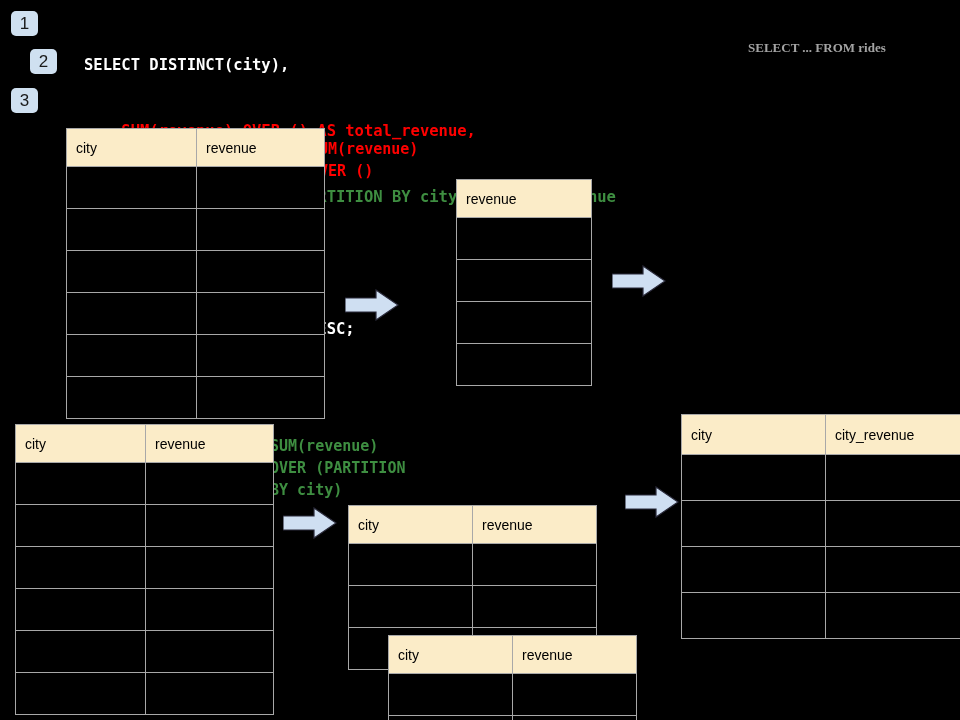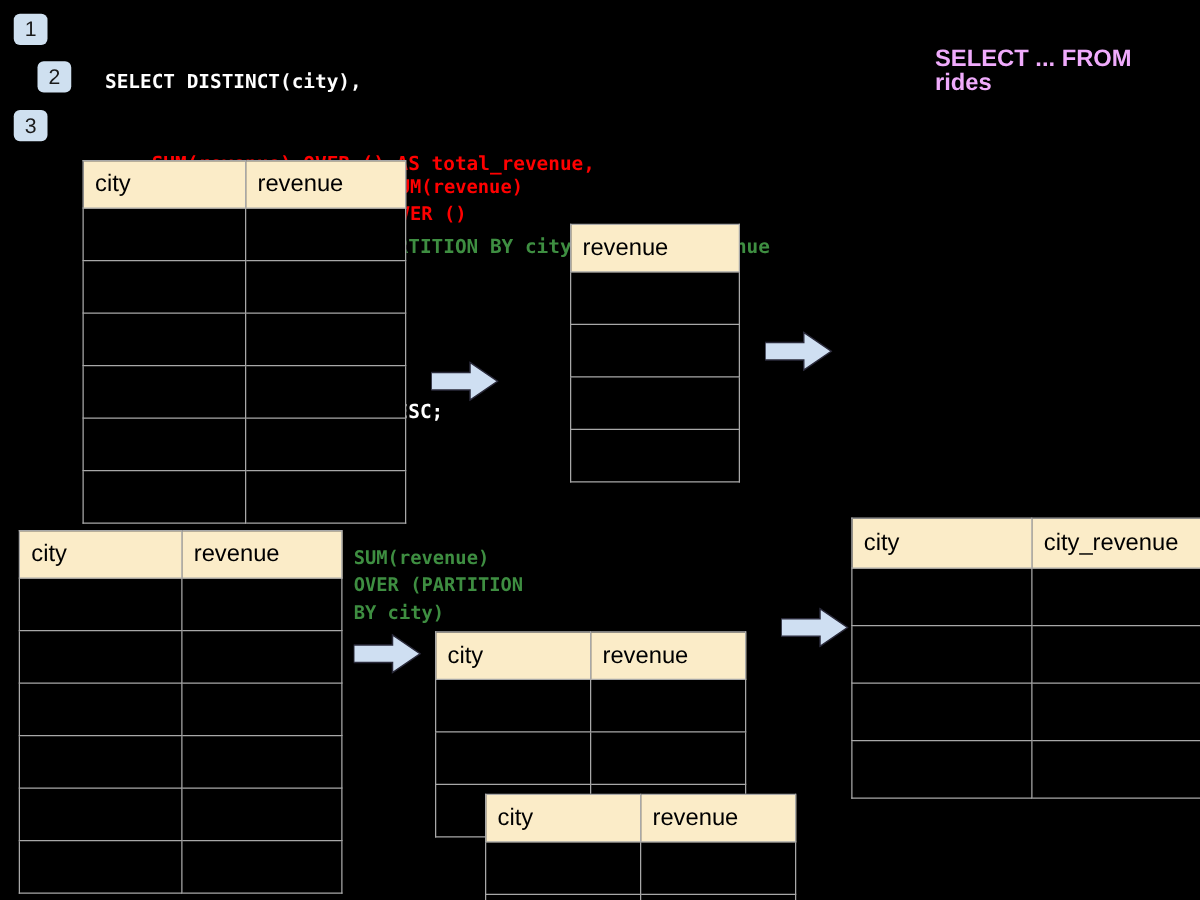--- a/index.html
+++ b/index.html
@@ -54,57 +54,57 @@
   .sql-line { display: block; white-space: pre; }
   .c-purple { color: #ffffff; }
   .c-red    { color: #ff0000; }
   .c-green  { color: #3e8e41; }
 
   .side-note {
     position: absolute;
     left: 748px;
     top: 38px;
     width: 170px;
-    font-family: Liberation Sans, sans-serif;
-    font-size: 19px;
+    font-family: Liberation Serif, serif;
+    font-size: 13px;
     line-height: 19px;
     font-weight: bold;
-    color: #f0abfc;
+    color: #a3a3a3;
   }
 
   
   .annot {
     position: absolute;
     font-family: "DejaVu Sans Mono", "Liberation Mono", monospace;
     font-size: 15px;
     line-height: 22px;
     font-weight: bold;
     white-space: pre;
   }
   #annot-over-empty { left: 310px; top: 138px; color: #ff0000; }
-  #annot-partition  { left: 283px; top: 435px; color: #3e8e41; }
+  #annot-partition  { left: 270px; top: 435px; color: #3e8e41; }
 
   
   .tbl {
     position: absolute;
     border-collapse: collapse;
     table-layout: fixed;
     background: #000000;
   }
   .tbl td, .tbl th {
     border: 1px solid #a8a8a8;
     padding: 0;
     margin: 0;
   }
   .tbl th {
     background: #fbecc8;
     color: #000000;
     font-family: "Liberation Sans", sans-serif;
     font-weight: normal;
-    font-size: 19px;
+    font-size: 14px;
     text-align: left;
     padding: 0 0 0 9px;
   }
   .tbl td {
     background: #000000;
   }
 
   
   #table-rides-top { left: 66px; top: 128px; width: 240px; }
   #table-rides-top th { height: 37px; }

